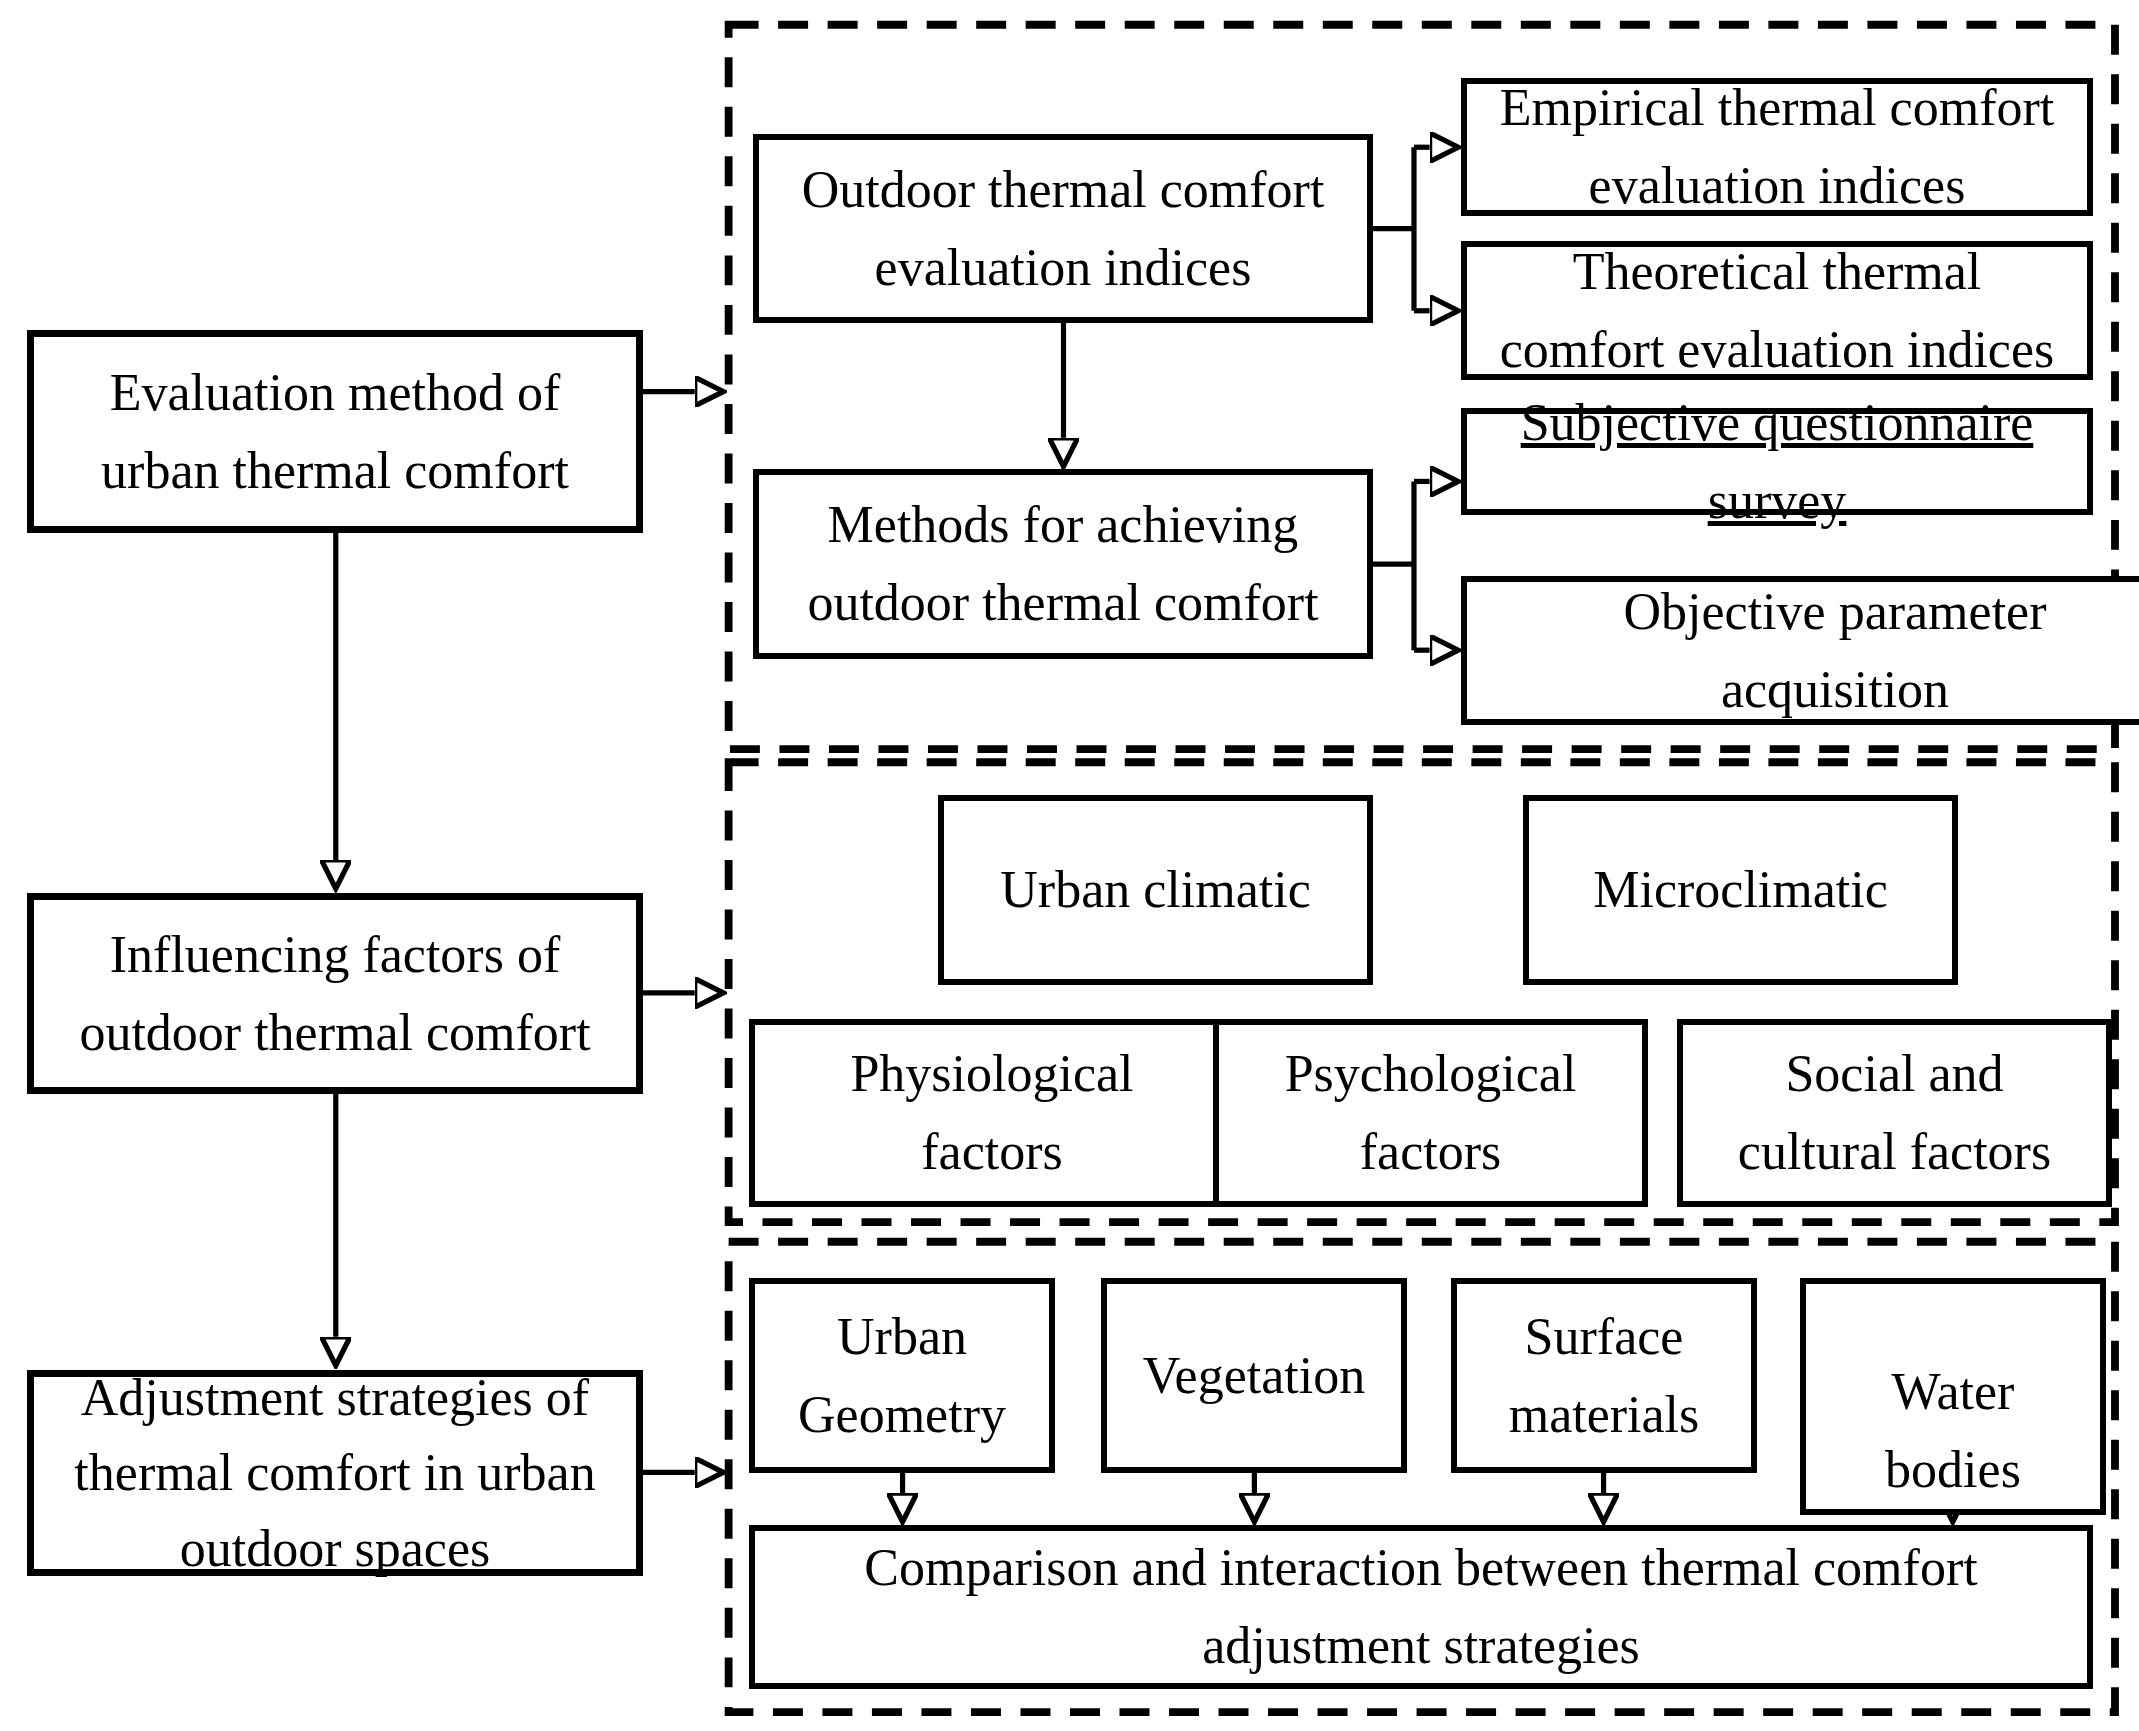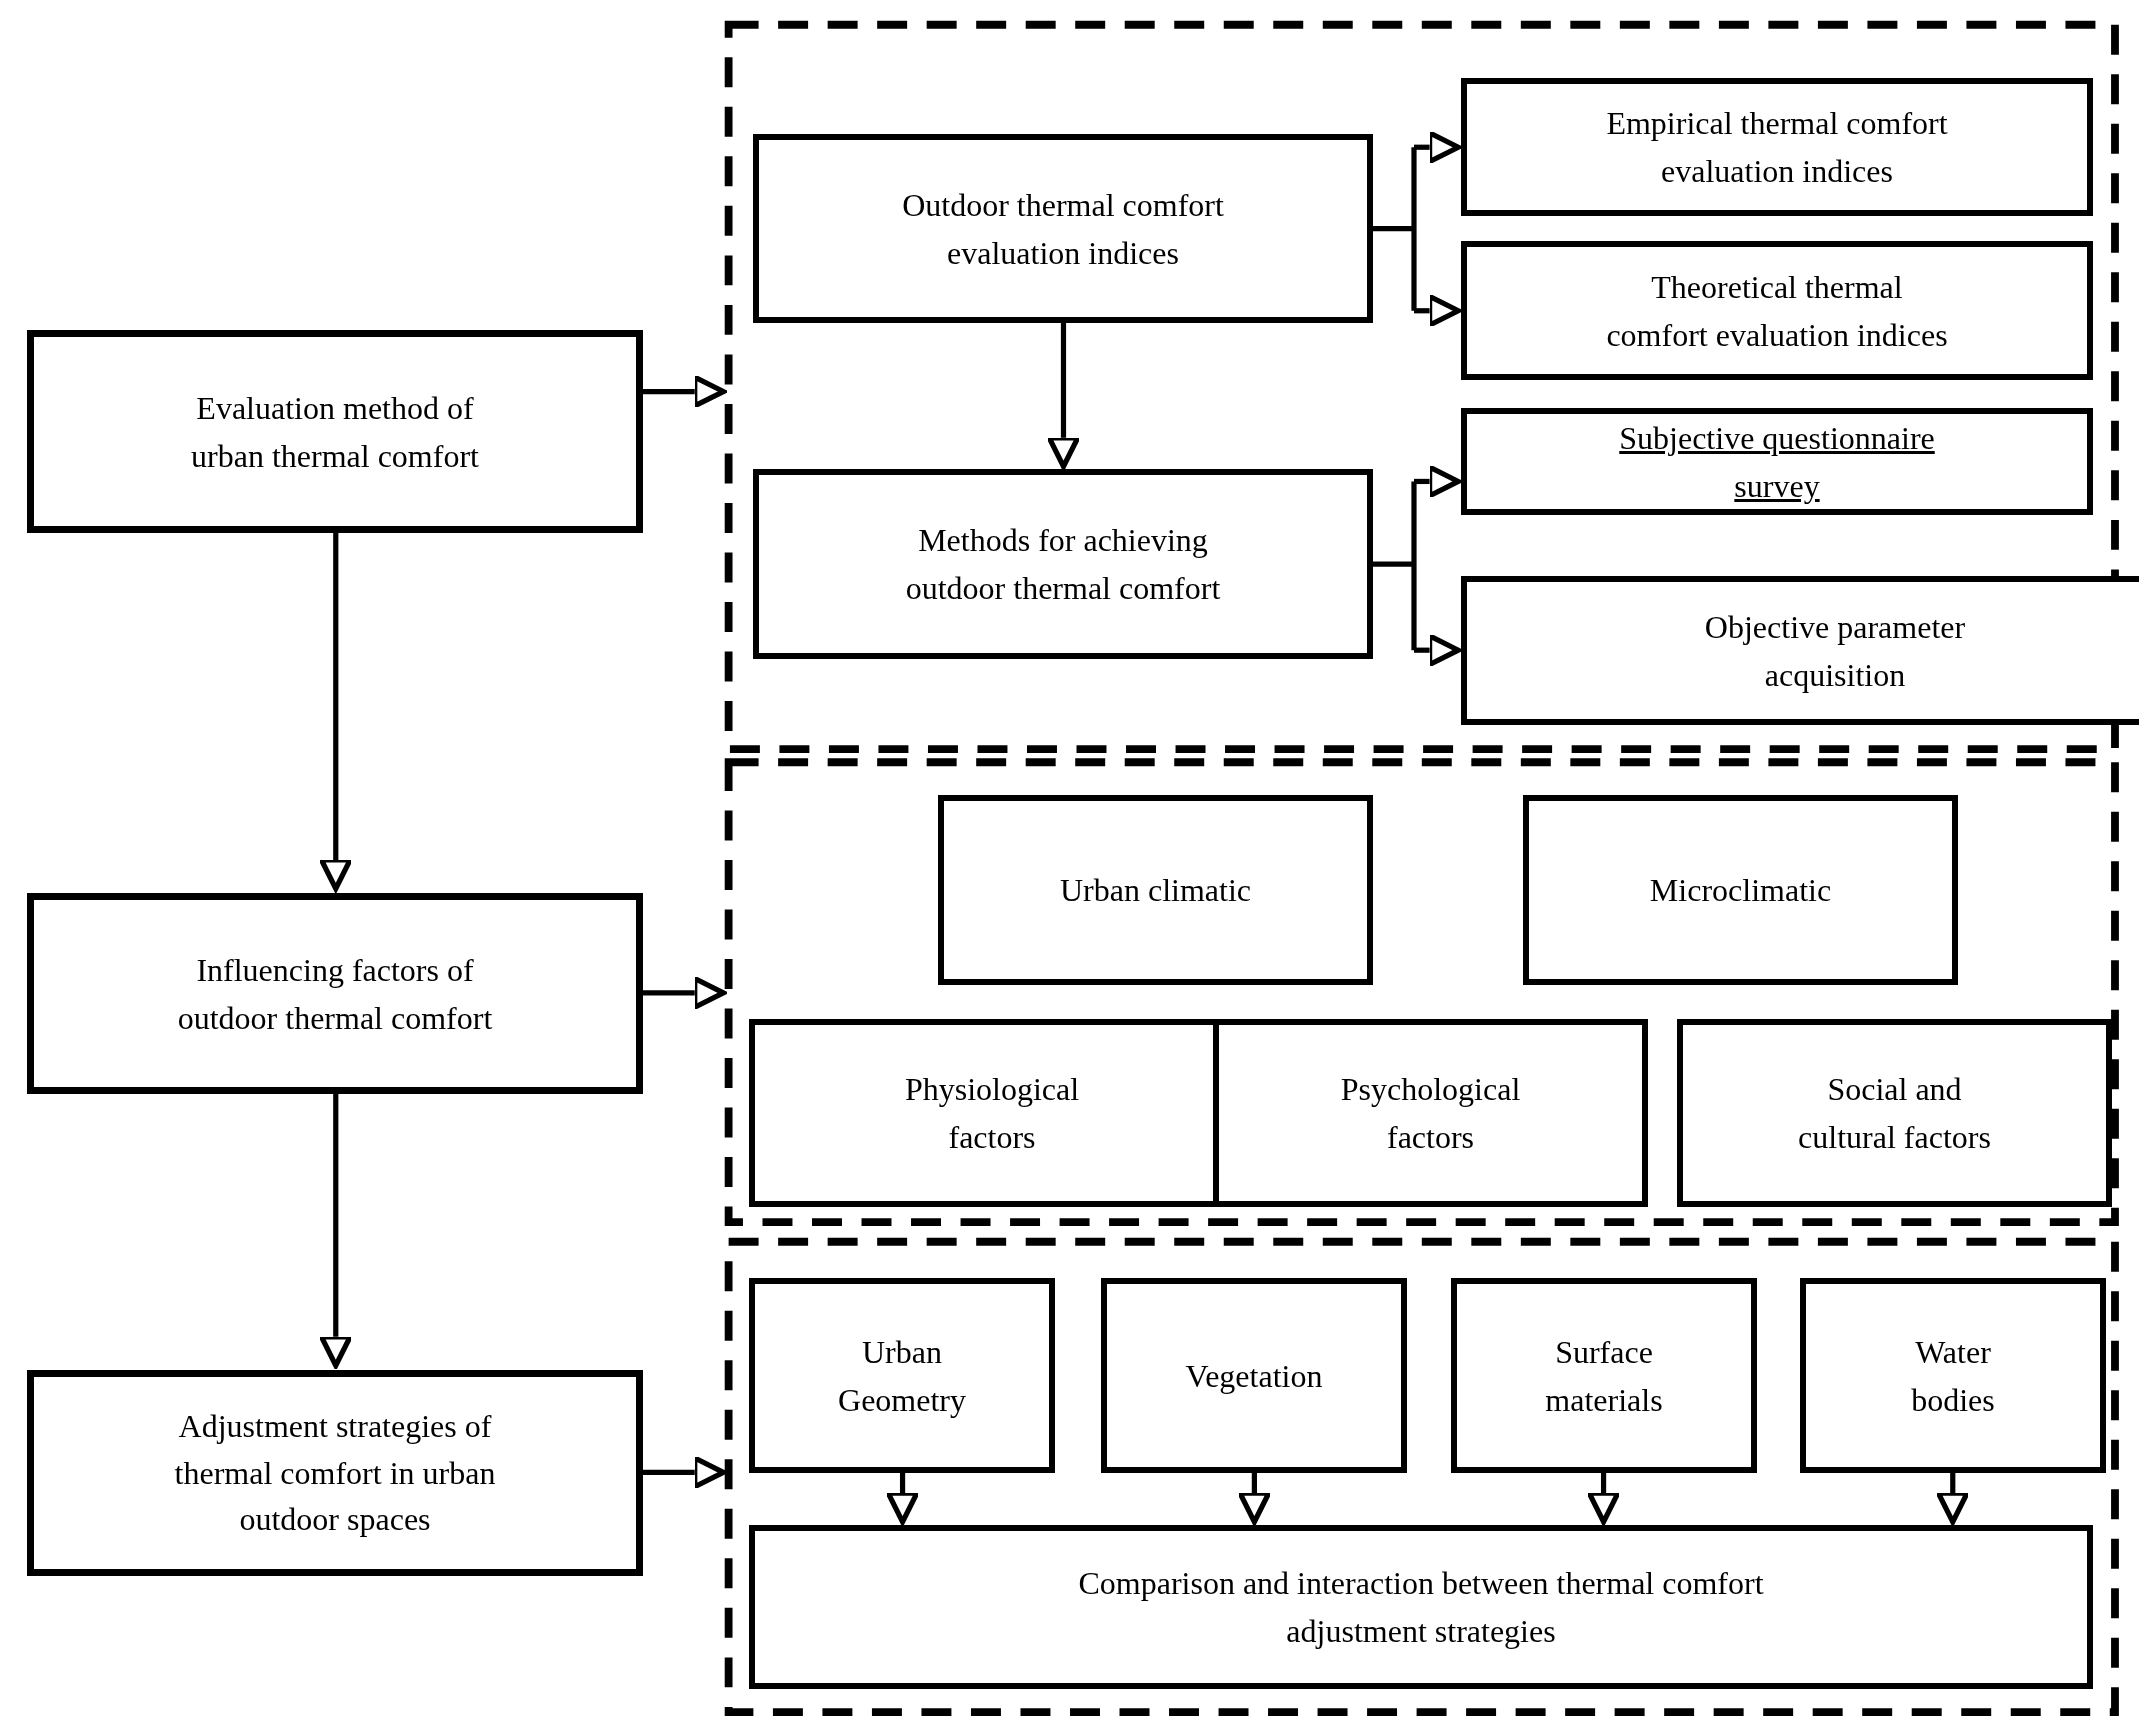--- a/index.html
+++ b/index.html
@@ -45,21 +45,21 @@
     justify-content: center;
     text-align: center;
     z-index: 1;
   }
   .box.thick {
     border-width: 7.8px;
   }
   .box .label {
     display: block;
     white-space: pre-line;
-    font-size: 32px;
+    font-size: 52px;
     line-height: 1.5;
     padding: 0 11.7px;
   }
   .box.big .label {
     line-height: 1.45;
   }
 </style>
 </head>
 <body>
 
@@ -160,21 +160,21 @@
     <span class="label">Urban
 Geometry</span>
   </div>
   <div class="box" style="left:1101px; top:1278px; width:306px; height:195px;">
     <span class="label">Vegetation</span>
   </div>
   <div class="box" style="left:1451px; top:1278px; width:306px; height:195px;">
     <span class="label">Surface
 materials</span>
   </div>
-  <div class="box" style="left:1800px; top:1278px; width:306px; height:195px;">
+  <div class="box" style="left:1800px; top:1278px; width:306px; height:237px;align-items:flex-end;">
     <span class="label">Water
 bodies</span>
   </div>
   <div class="box" style="left:749px; top:1525px; width:1344px; height:164px;">
     <span class="label">Comparison and interaction between thermal comfort
 adjustment strategies</span>
   </div>
 
 </div>
 

